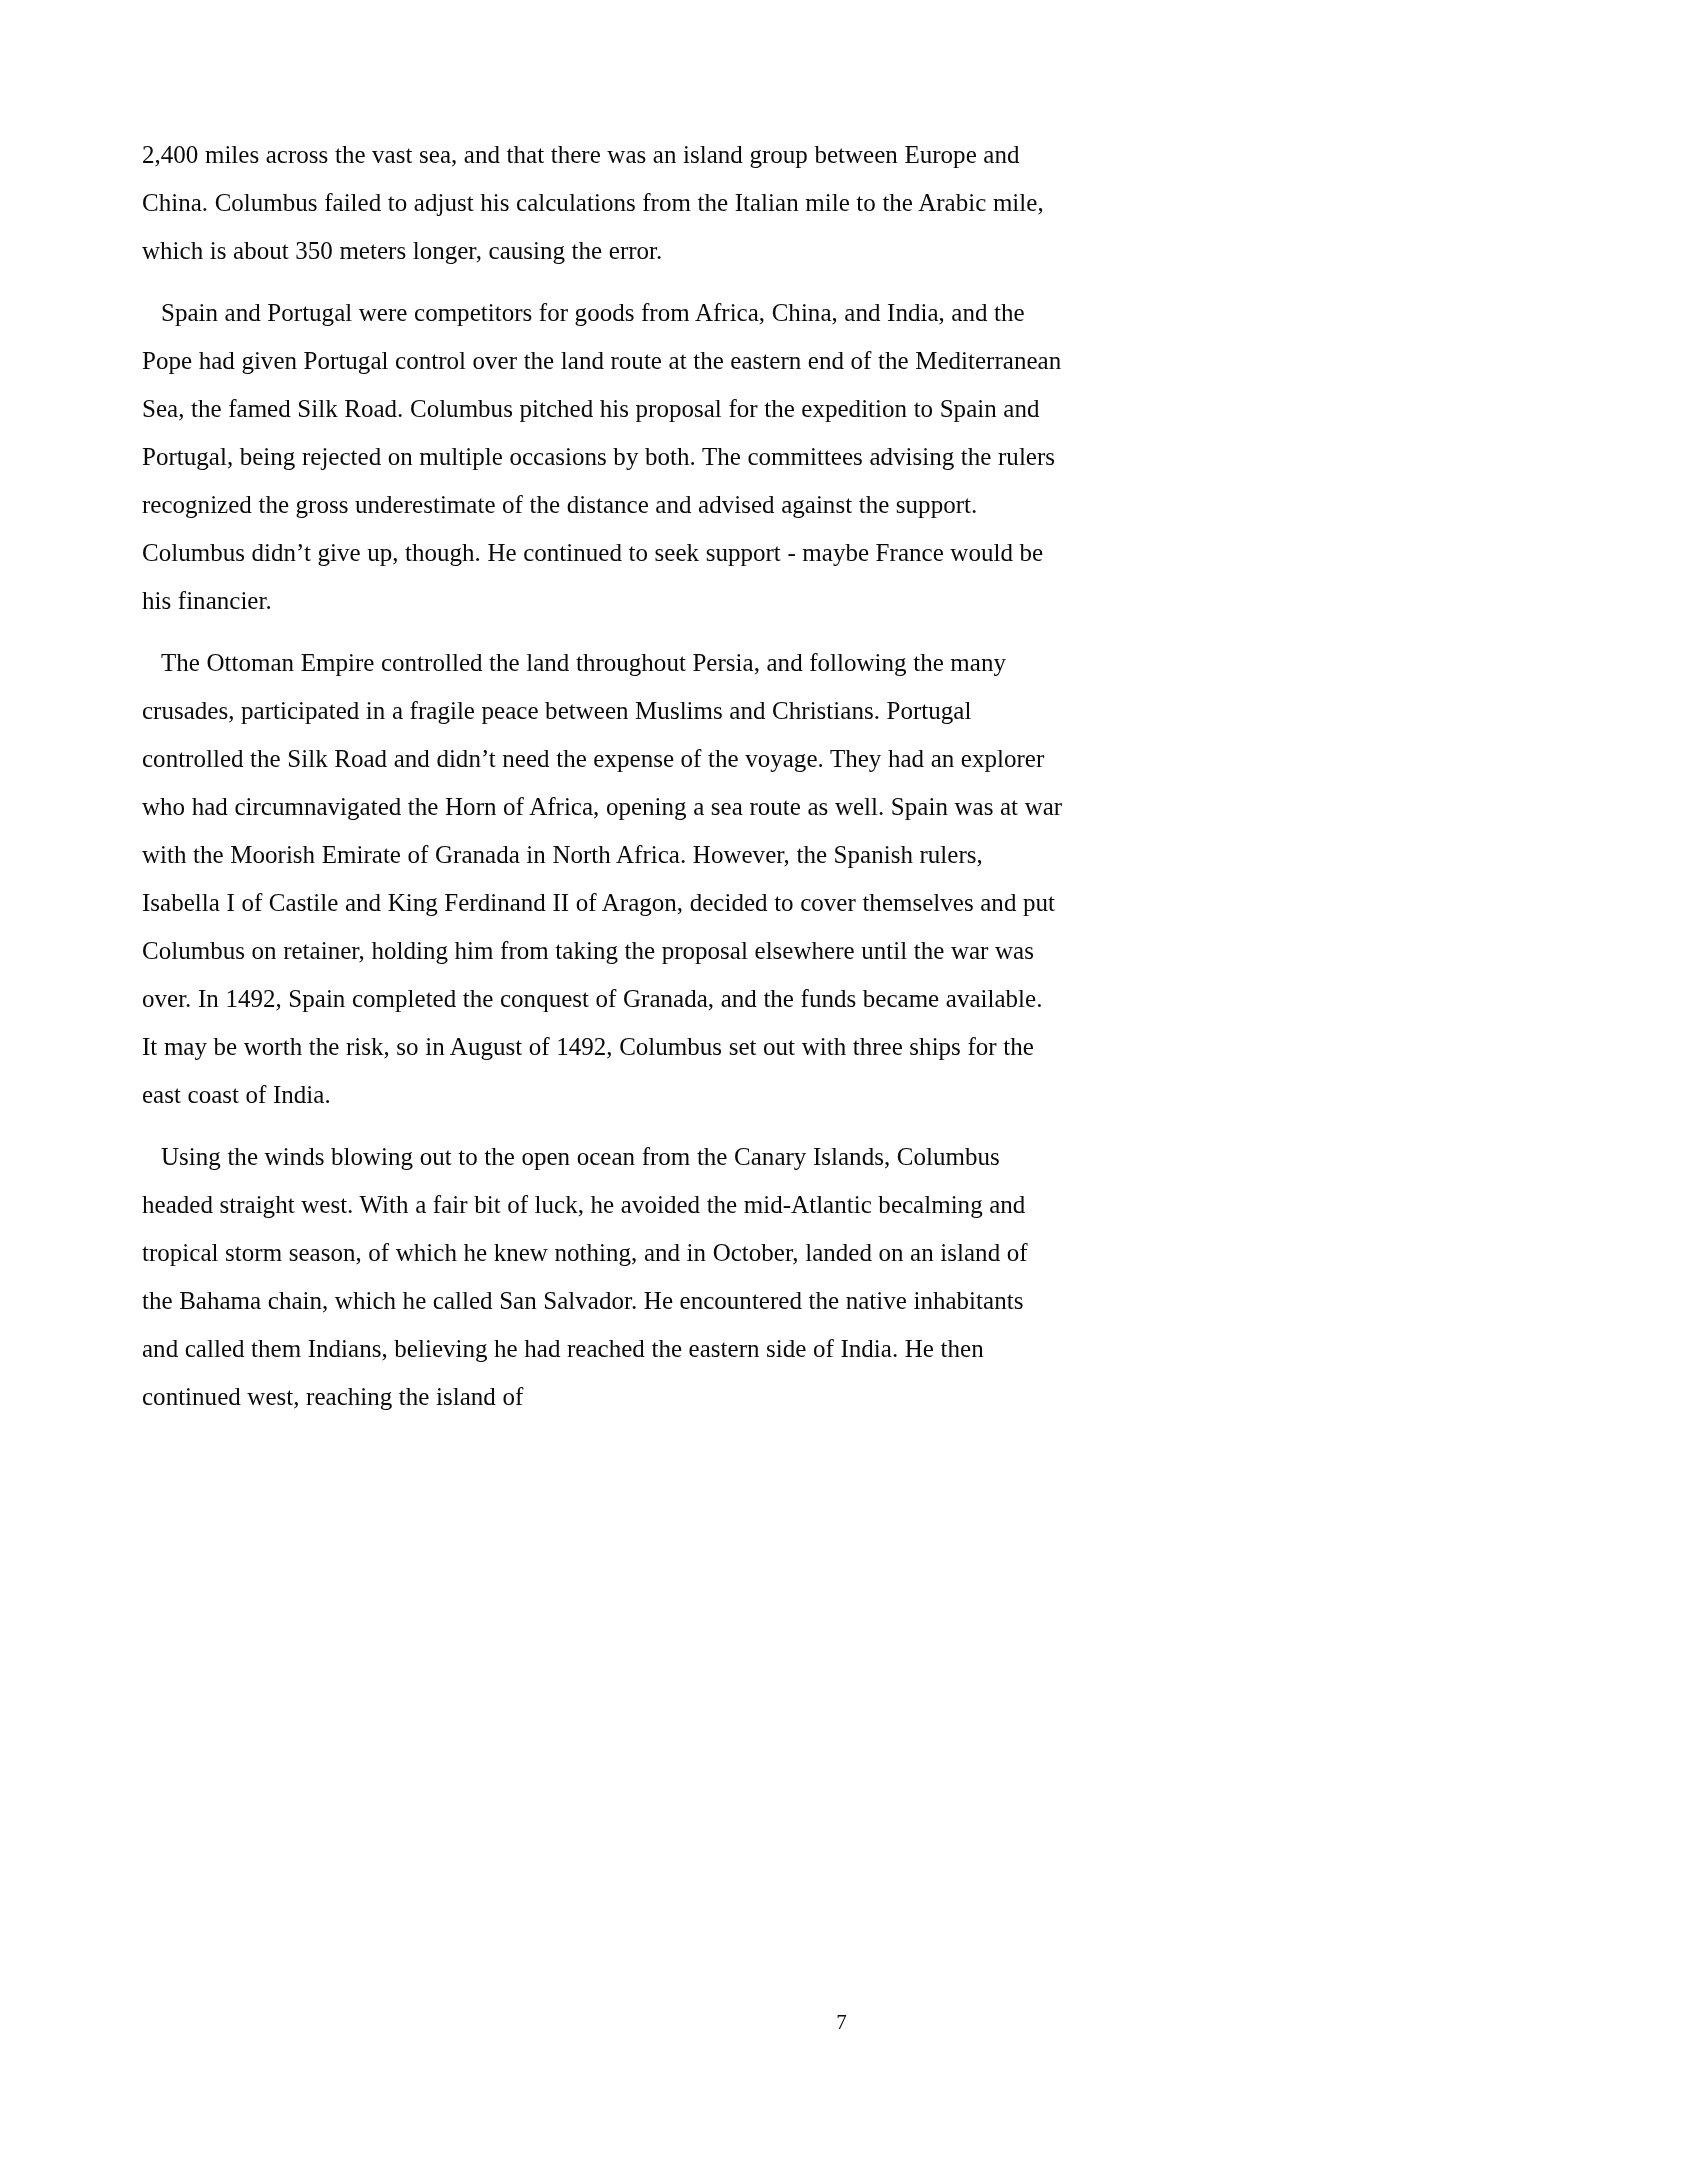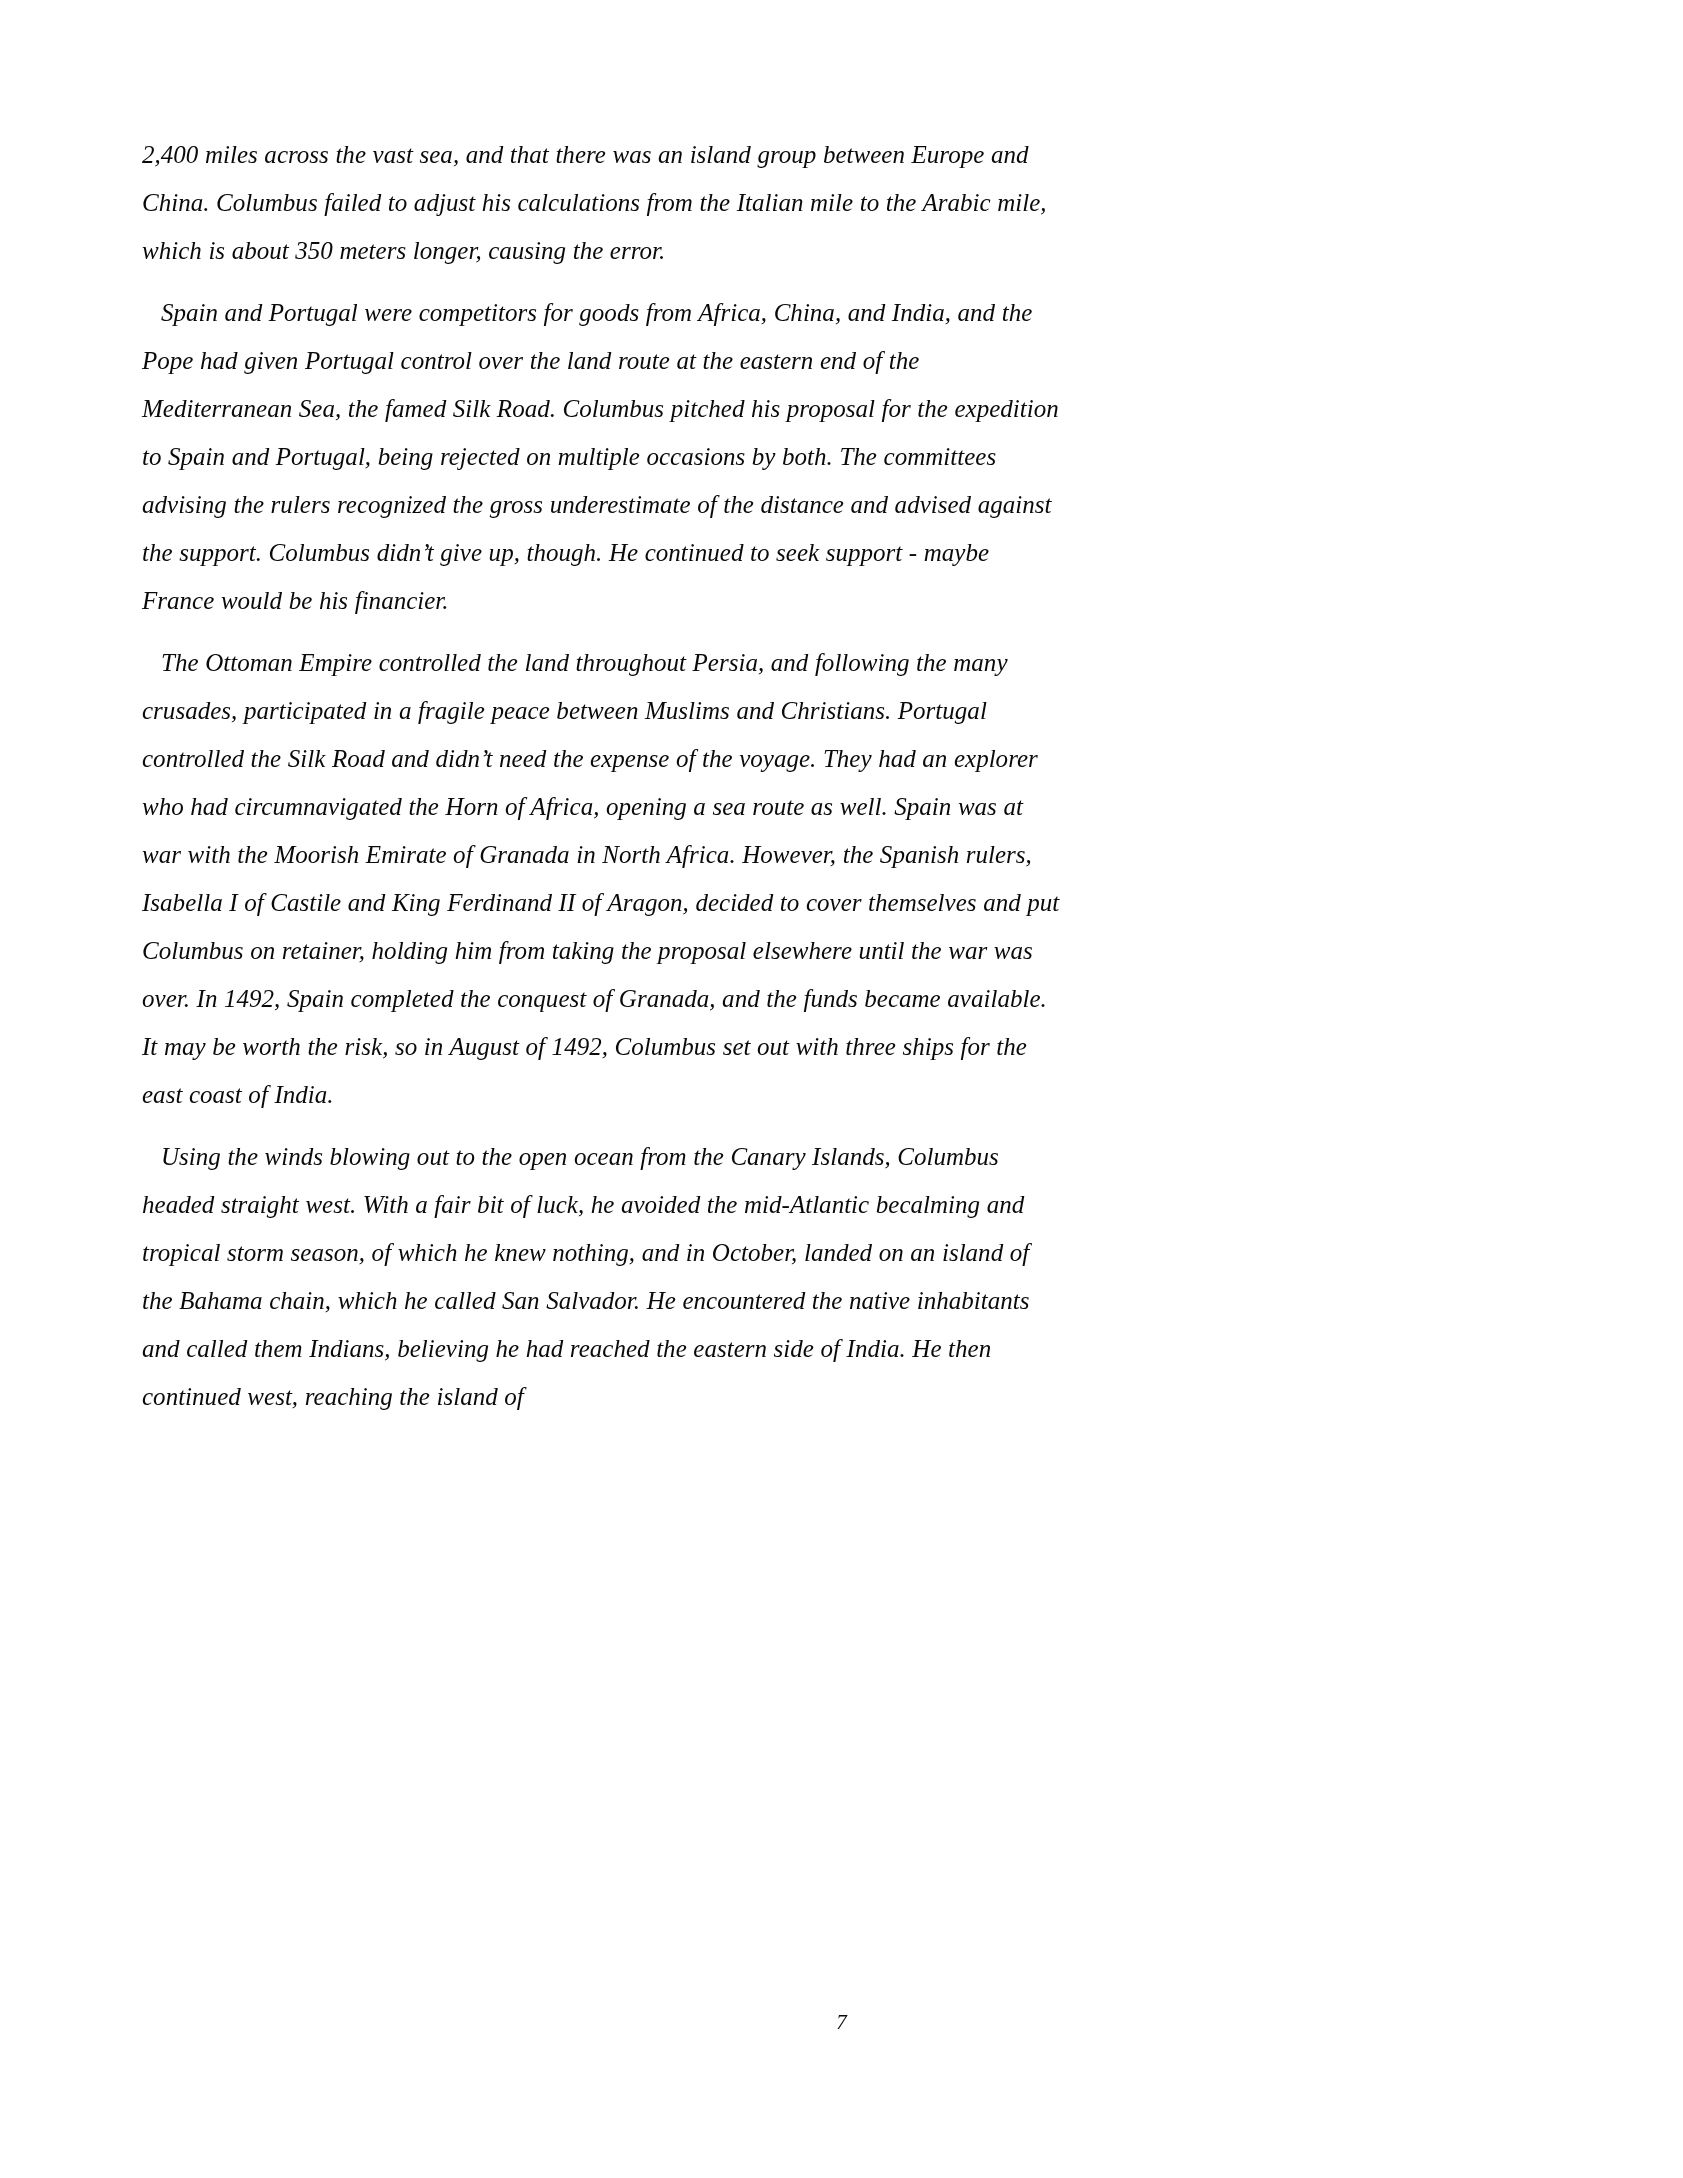--- a/index.html
+++ b/index.html
@@ -16,21 +16,20 @@
     color: #000000;
     -webkit-font-smoothing: antialiased;
   }
   .page {
     position: absolute;
     left: 0;
     top: 0;
     width: 1683px;
     height: 2178px;
     background: #ffffff;
-    font-style: italic;
   }
   .text-column {
     position: absolute;
     left: 142px;
     top: 131px;
     width: 921px;
   }
   p.para {
     margin: 0 0 0 0;
     font-size: 25px;

